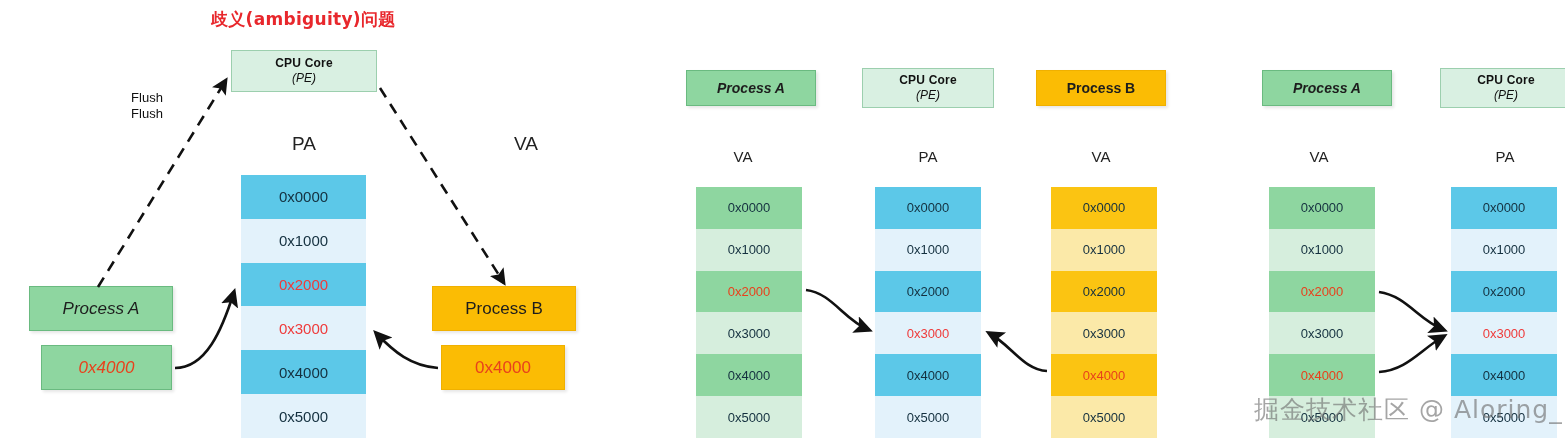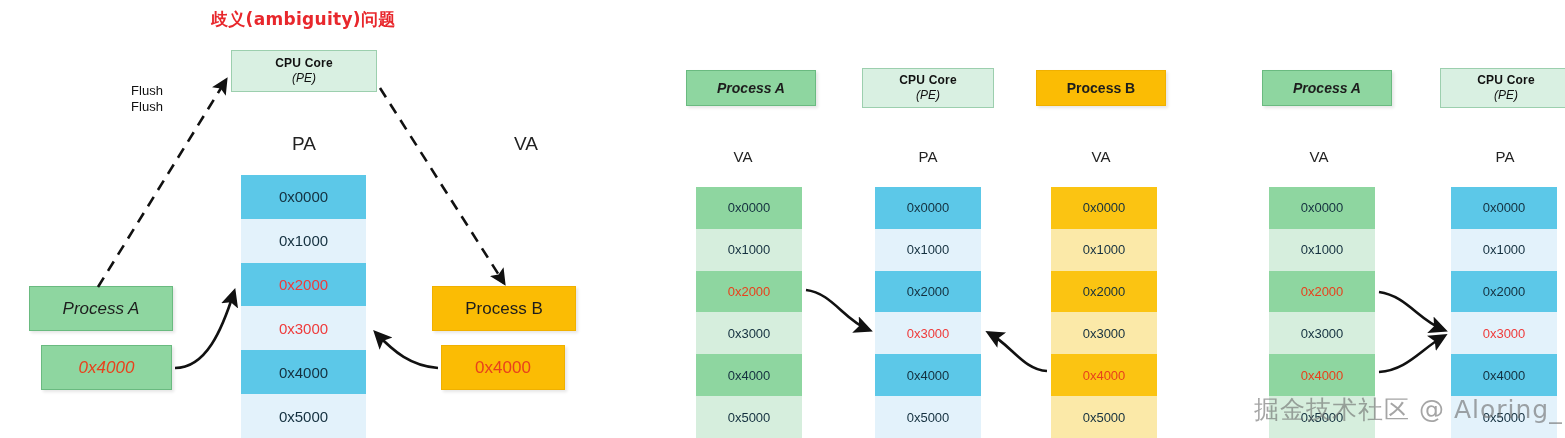--- a/index.html
+++ b/index.html
@@ -104,21 +104,21 @@
 
 <div id="canvas">
 
   <div class="abs panel-title" style="left:185px;top:8px;">歧义(ambiguity)问题</div>
 
   <div class="abs box box-cpu" style="left:205px;top:50px;width:146px;height:42px;">
     <span class="cpu-line1">CPU Core</span>
     <span class="cpu-line2">(PE)</span>
   </div>
 
-  <div class="abs flush-label" style="left:88px;top:83px;width:66px;">
+  <div class="abs flush-label" style="left:88px;top:90px;width:66px;">
     <div>Flush</div>
     <div>Flush</div>
   </div>
 
   <div class="abs col-head" style="left:240px;top:133px;width:76px;">PA</div>
   <div class="abs col-head" style="left:462px;top:133px;width:76px;">VA</div>
 
   <div class="abs memcol" id="pa-col-ambiguity" style="left:215px;top:175px;width:125px;height:263px;">
       <div class="memcell c-blue-dark" style="height: 16.6667%;">
         <span>0x0000</span>

